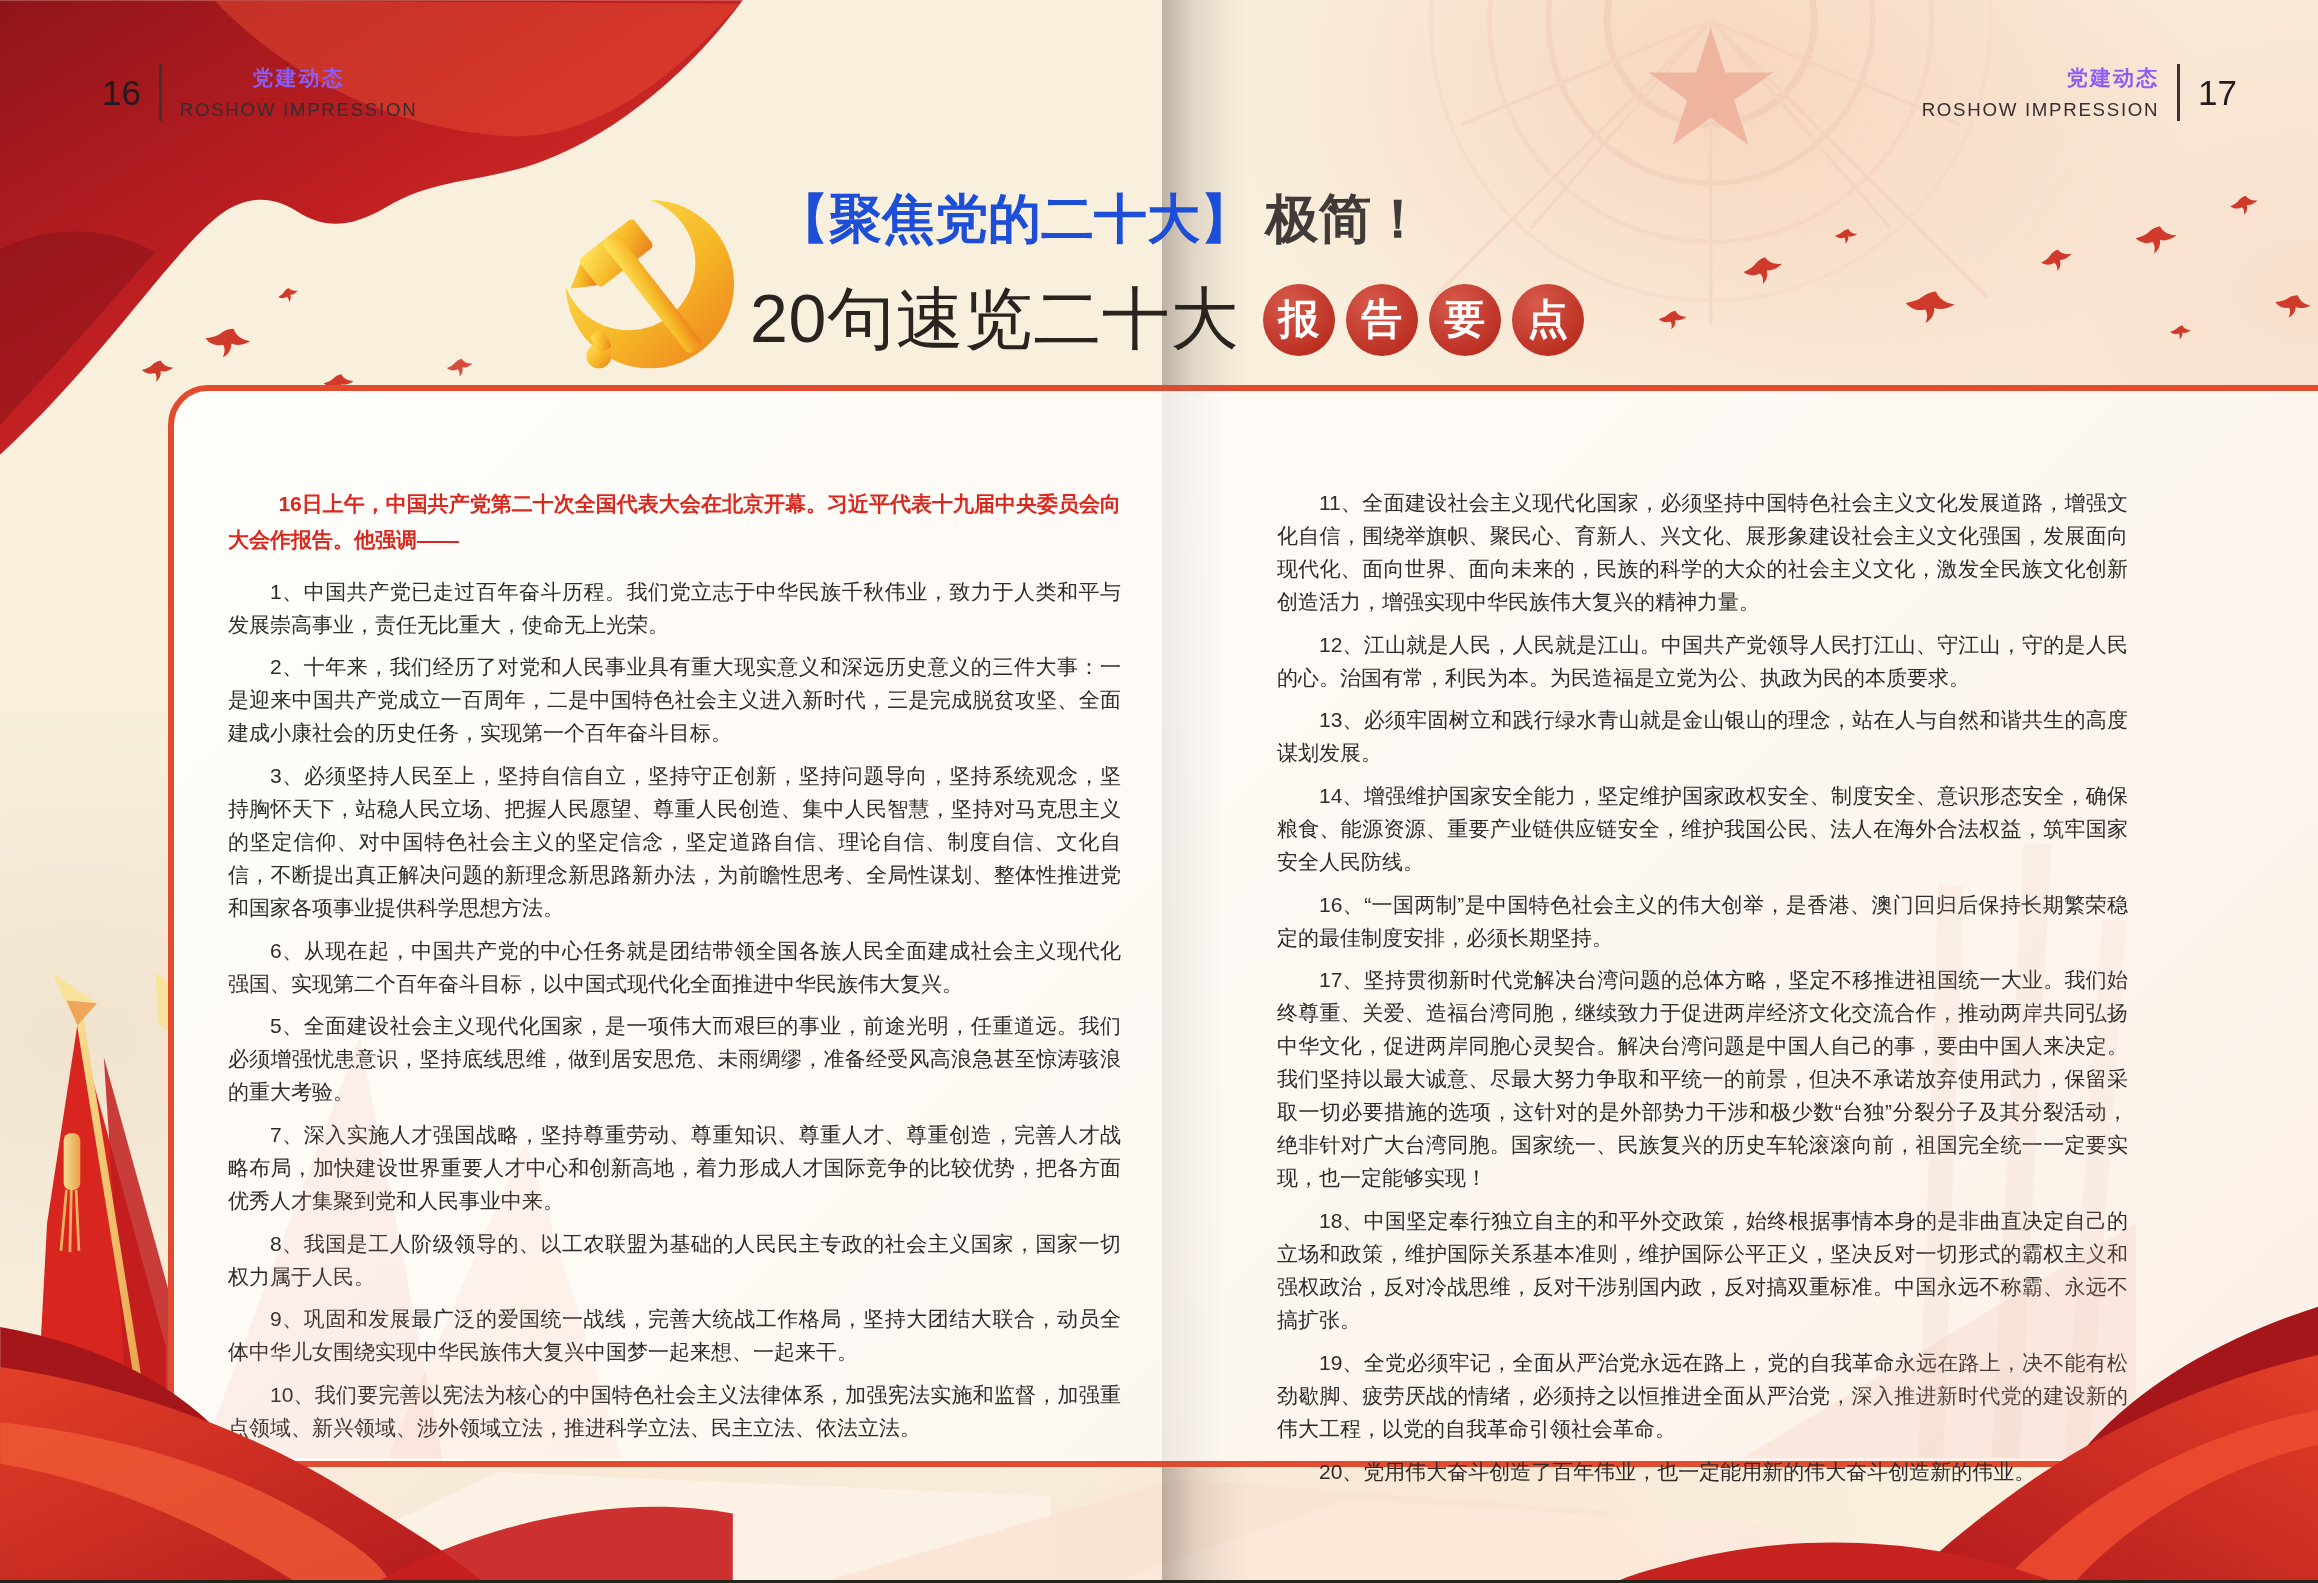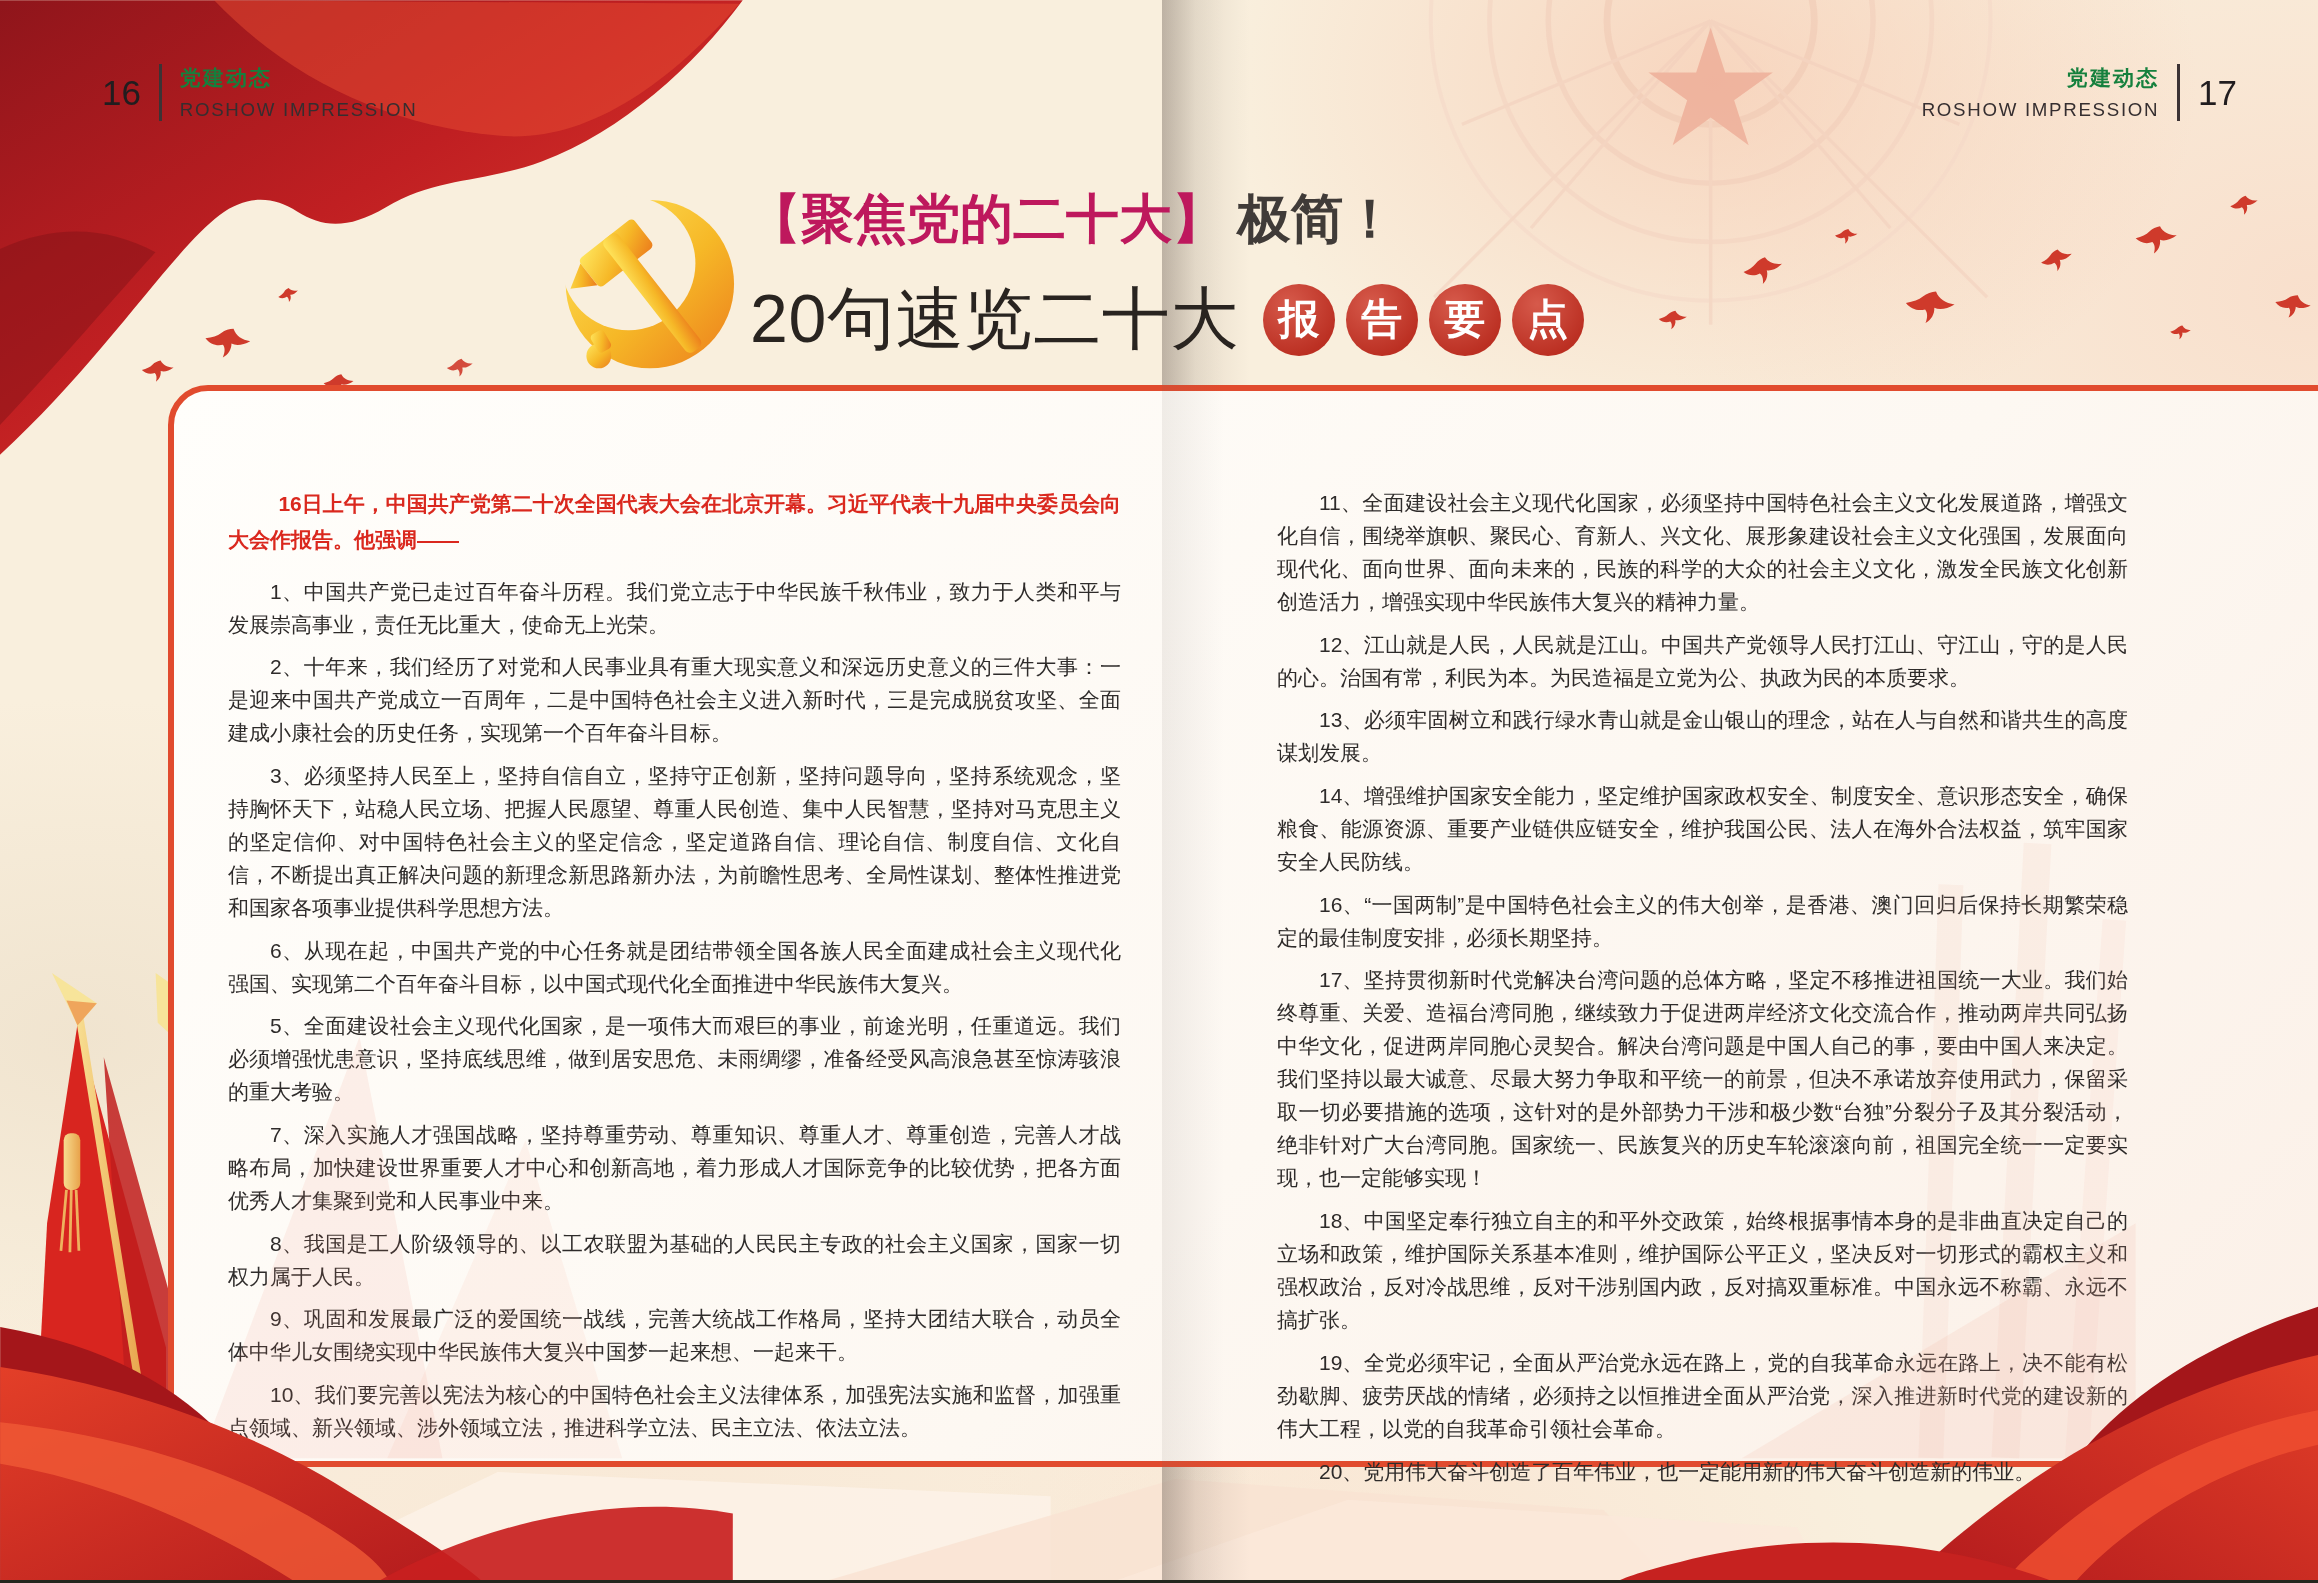--- a/index.html
+++ b/index.html
@@ -20,27 +20,27 @@
   svg{display:block}
   .abs{position:absolute}
 
   
   .hdr{position:absolute;top:64px;z-index:42;display:flex;align-items:center;gap:18px;}
   .hdr-left{left:102px;}
   .hdr-right{right:82px;}
   .hdr .pageno{font-size:35px;font-weight:400;color:#211d1f;line-height:1;}
   .hdr .bar{width:2.8px;height:57px;background:#3c3335;}
   .hdr .names{display:flex;flex-direction:column;justify-content:space-between;height:57px;}
-  .hdr .cn{font-size:21px;font-weight:700;color:#15803d;letter-spacing:2.1px;}
+  .hdr .cn{font-size:21px;font-weight:700;color:#8b5cf6;letter-spacing:2.1px;text-align:center;}
   .hdr .en{font-size:18.7px;font-weight:400;color:#352e30;letter-spacing:1.7px;}
   .hdr-right .names{align-items:flex-end;}
 
   
   .title1{position:absolute;left:748px;top:184px;z-index:40;font-size:53px;font-weight:800;white-space:nowrap;}
-  .title1 .red{color:#be185d;}
+  .title1 .red{color:#1d4ed8;margin-left:28px;}
   .title1 .dark{color:#403b38;margin-left:12.4px;}
   .title2{position:absolute;left:750px;top:274px;z-index:40;display:flex;align-items:center;white-space:nowrap;}
   .title2 .big{font-size:68px;font-weight:400;color:#292420;letter-spacing:0.7px;}
   .badges{display:flex;gap:11px;margin-left:23.5px;}
   .badge{
     width:72px;height:72px;border-radius:50%;
     background:radial-gradient(circle at 35% 28%, #d65a4b, #bb2f22 75%);
     display:flex;align-items:center;justify-content:center;
     color:#fff;font-size:41px;font-weight:800;
   }

